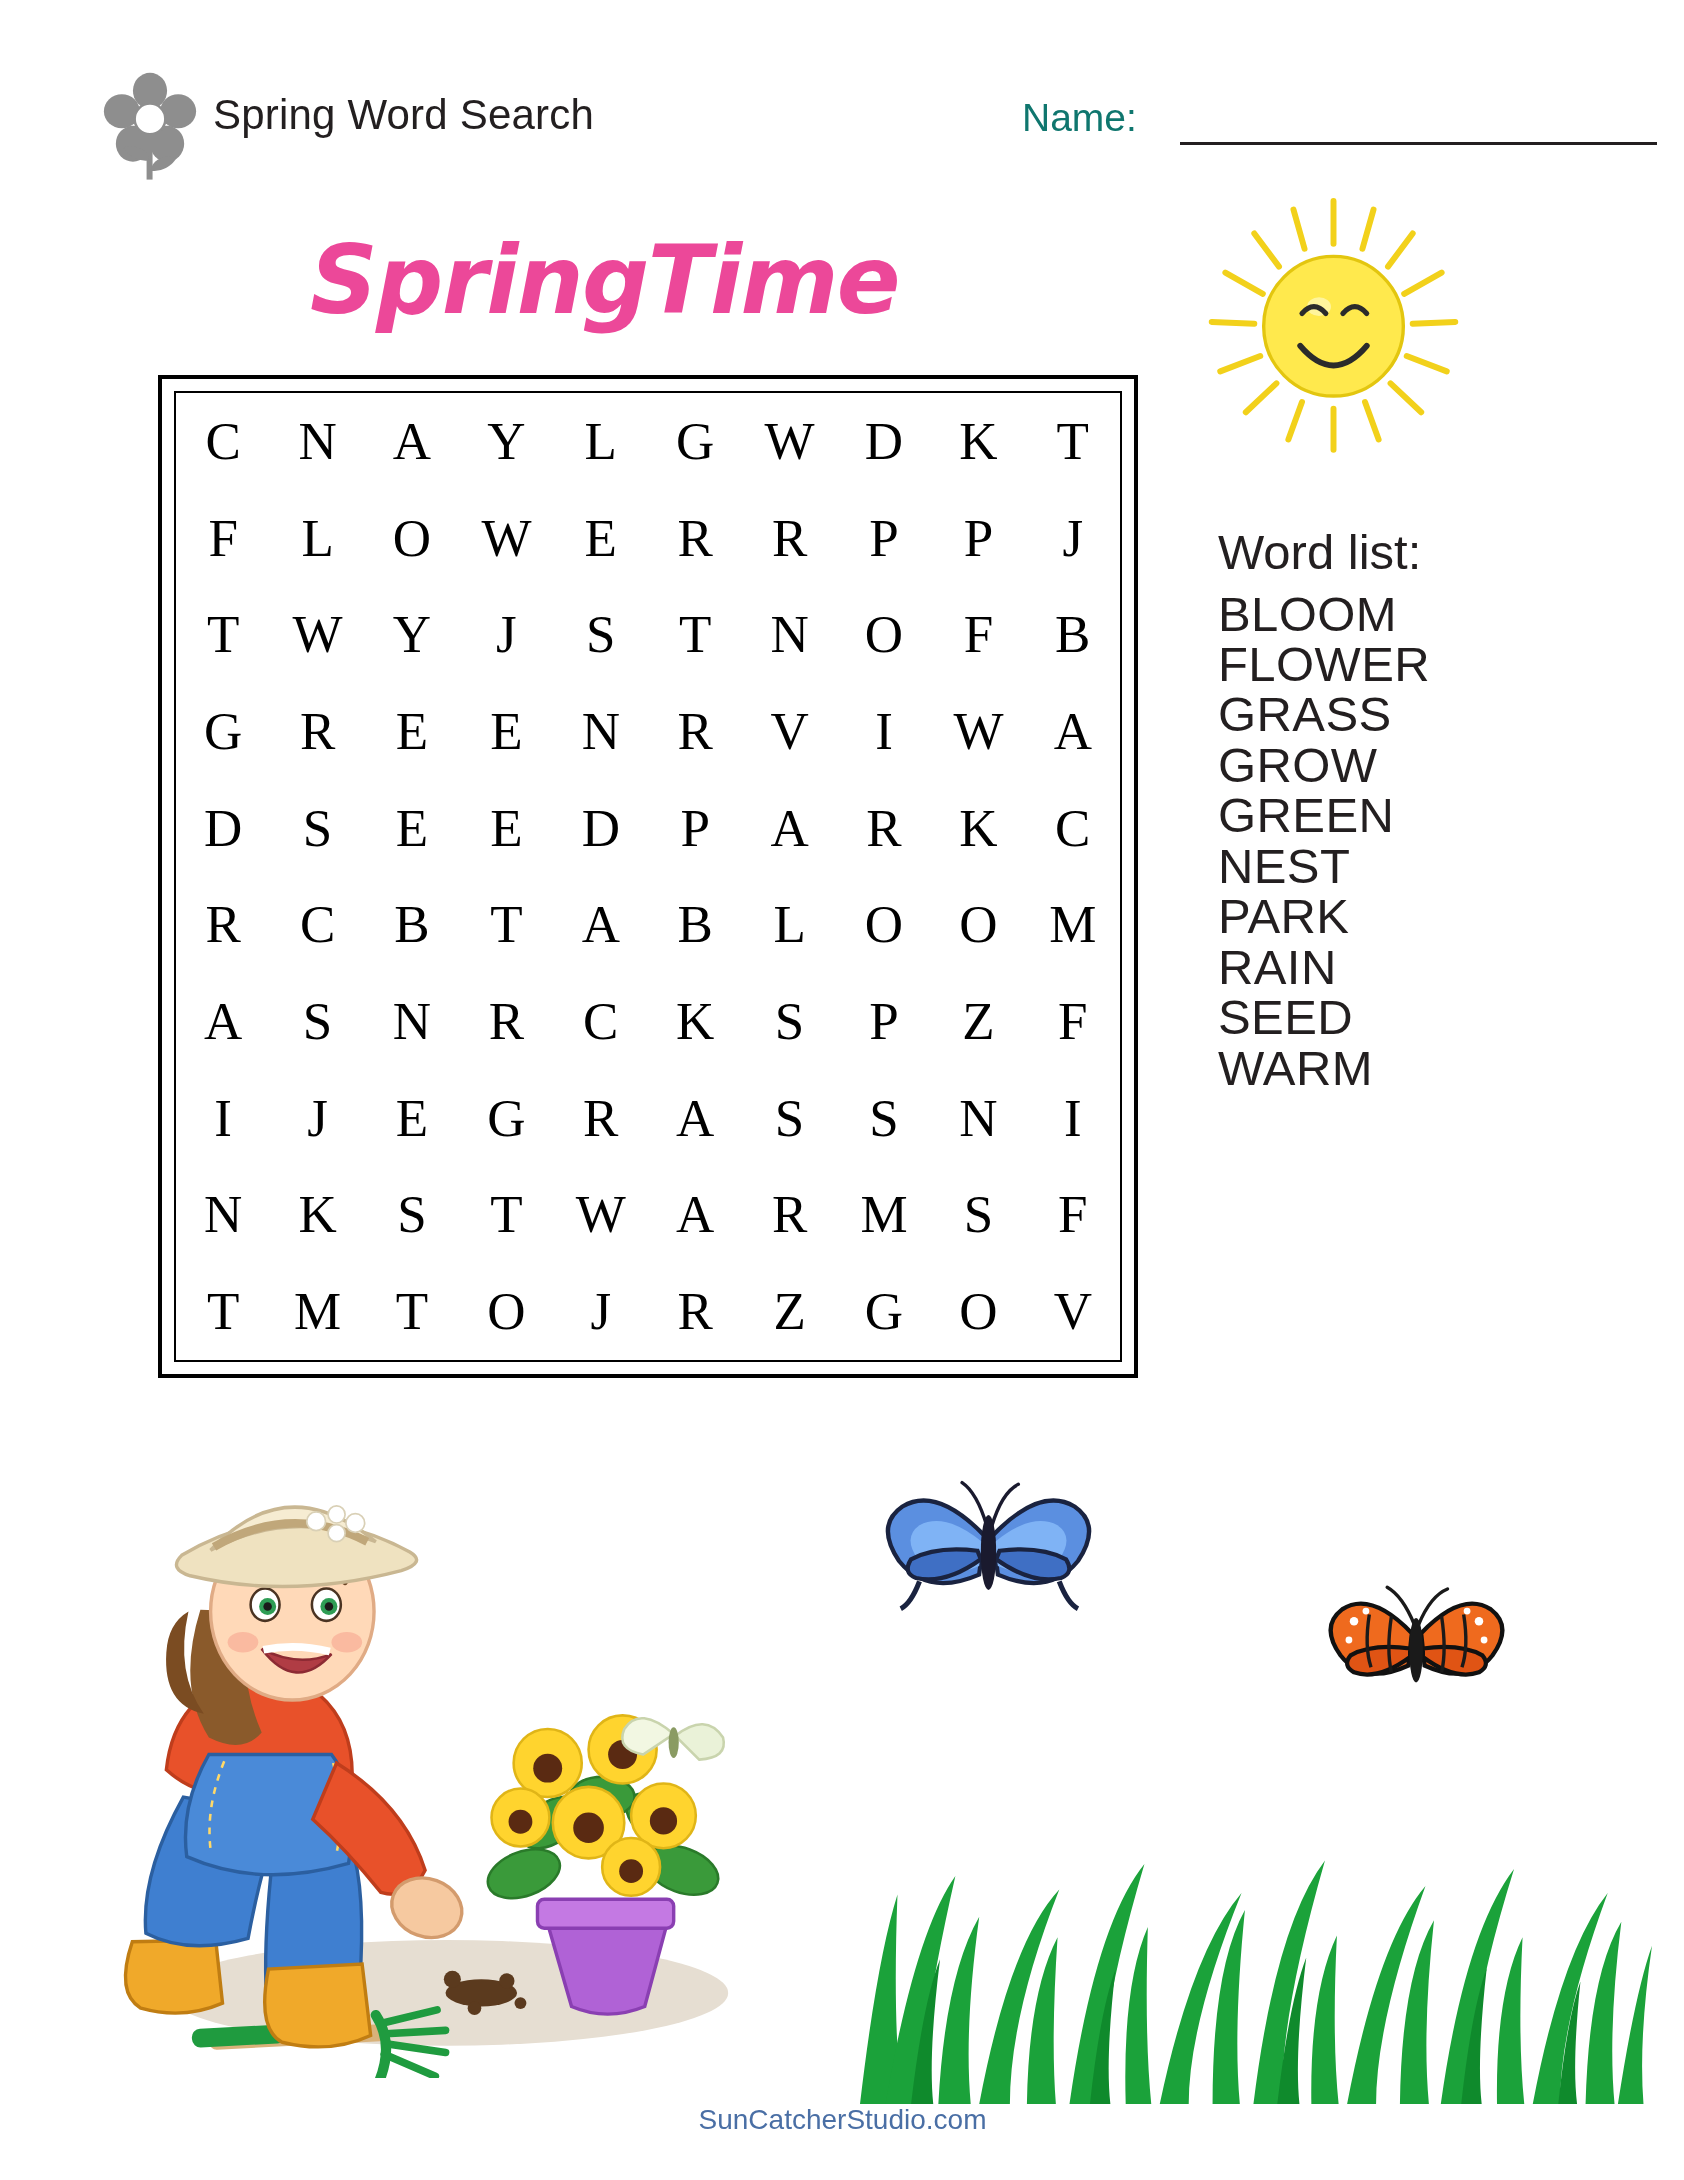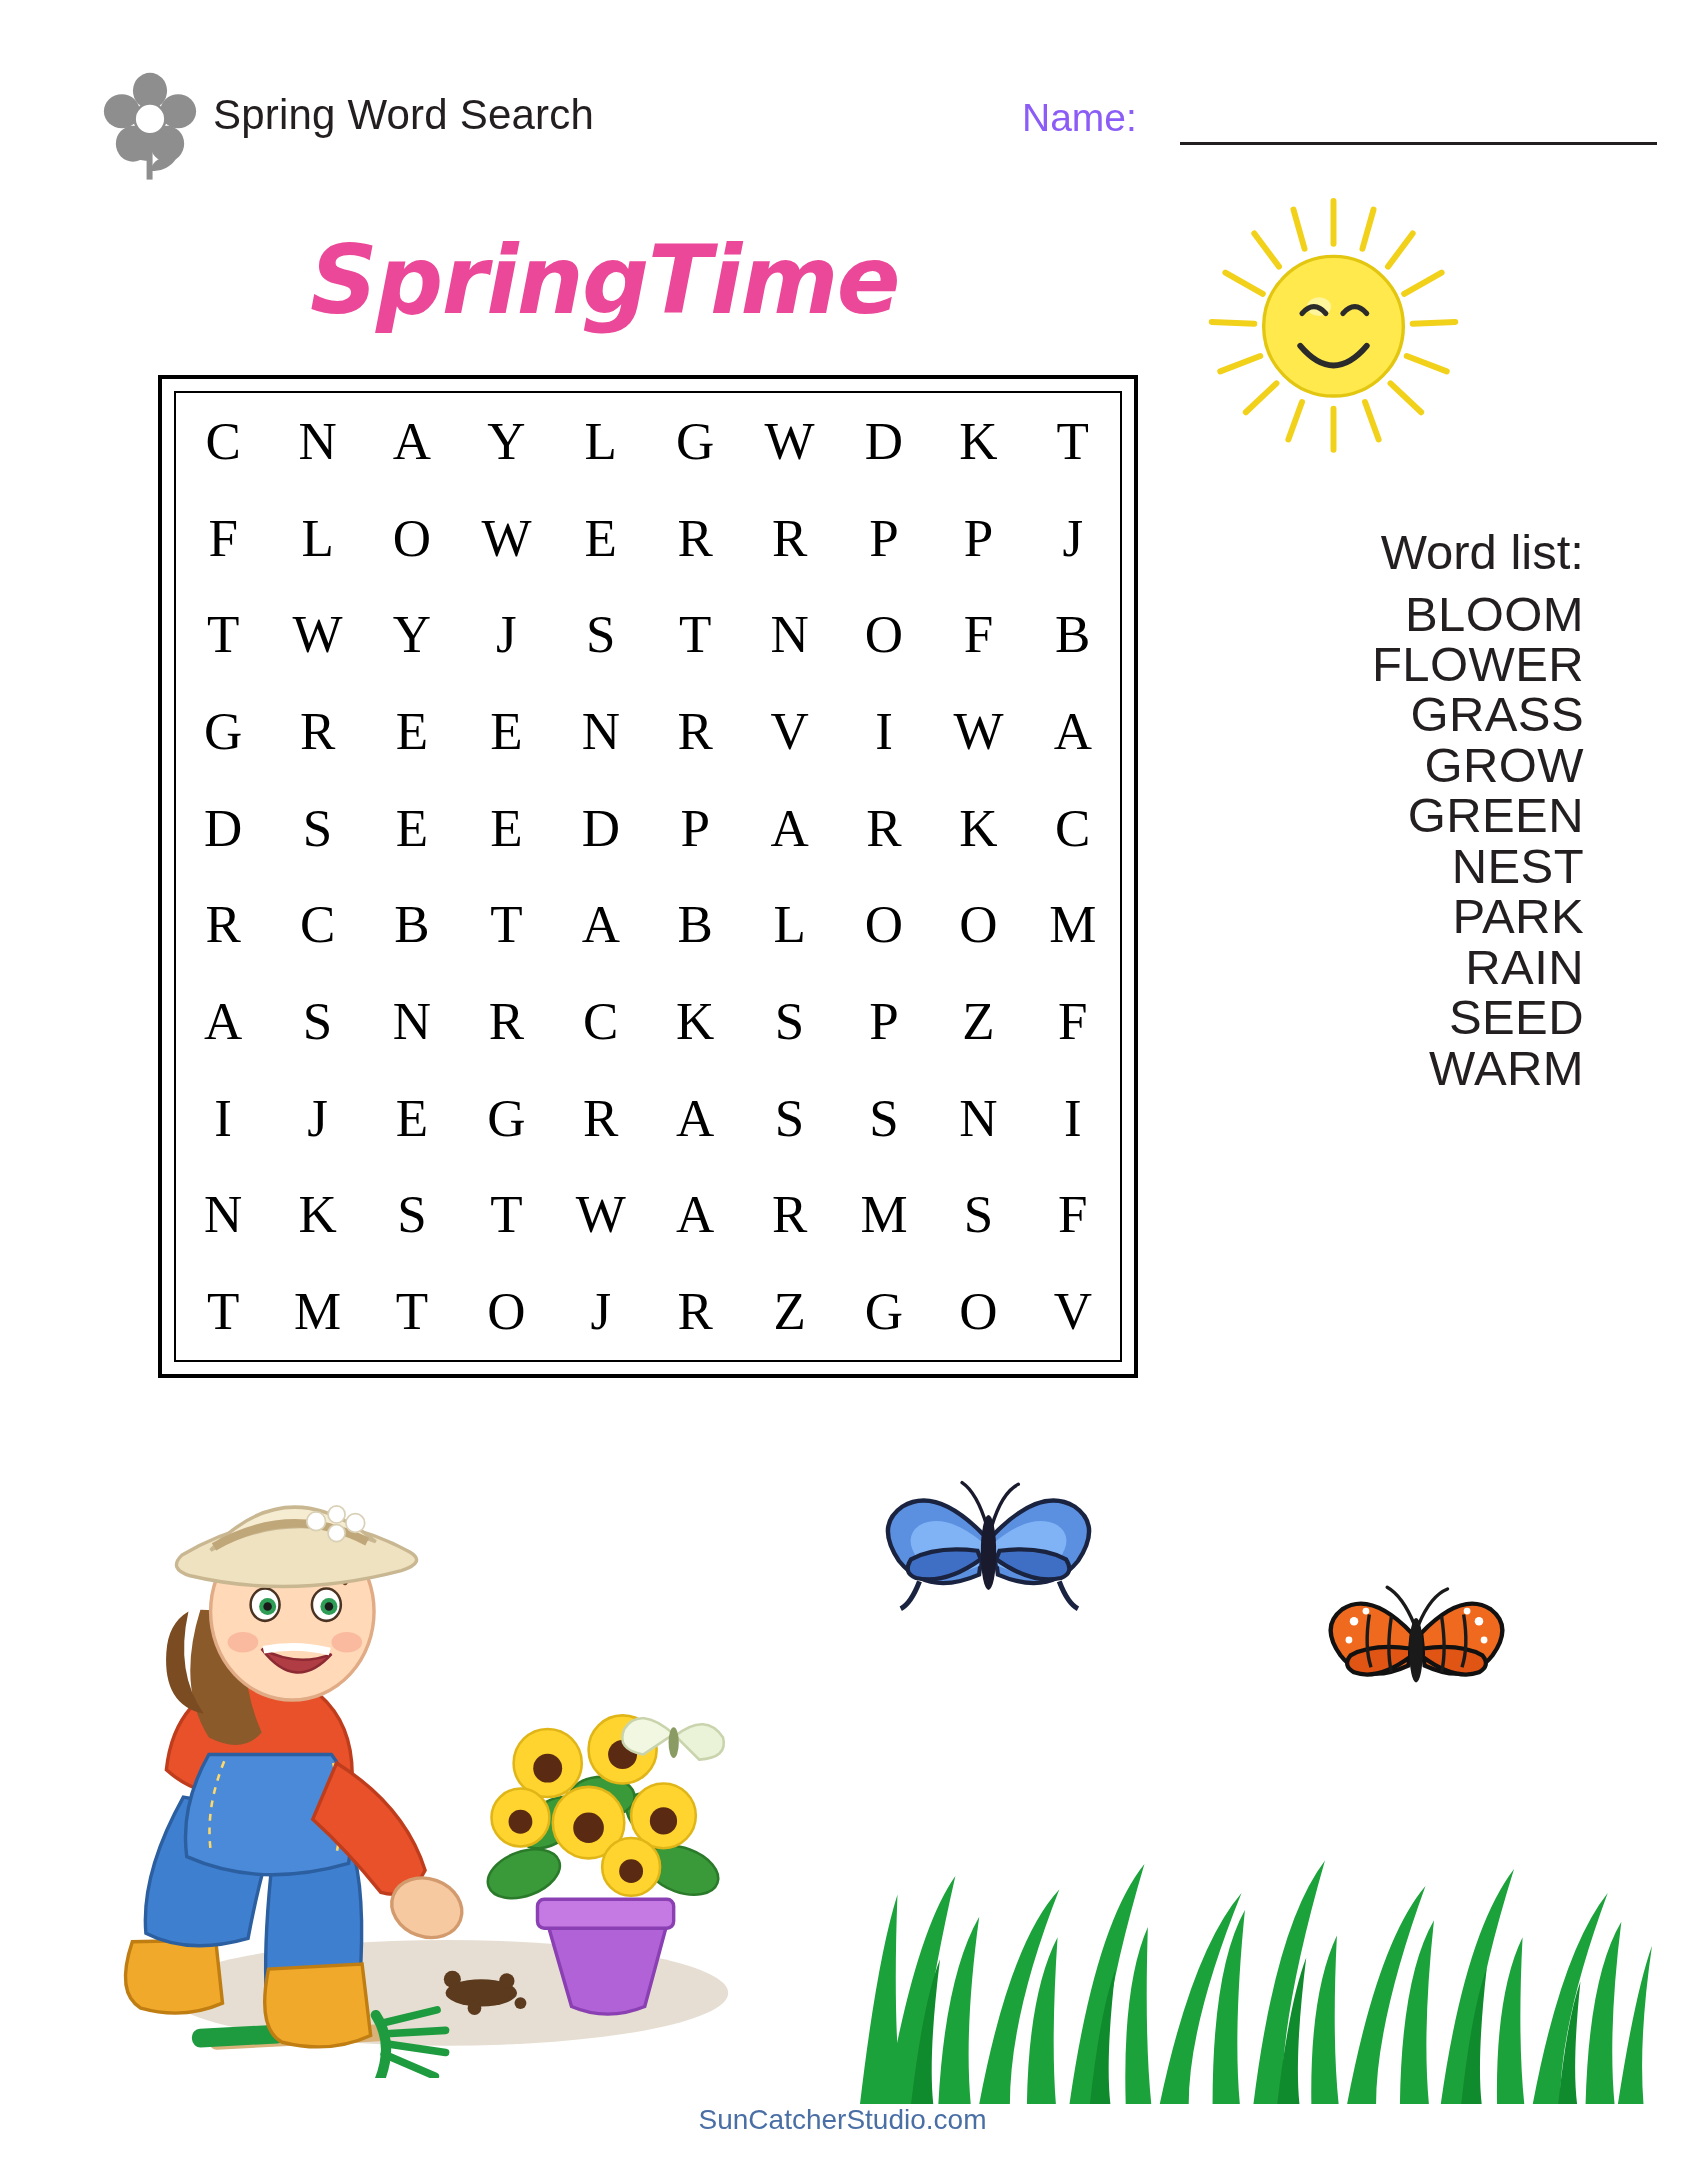--- a/index.html
+++ b/index.html
@@ -37,21 +37,21 @@
     font-size: 42px;
     color: #231f20;
     letter-spacing: 0.2px;
     white-space: nowrap;
   }
   #name-label {
     position: absolute;
     left: 928px;
     top: 24px;
     font-size: 39px;
-    color: #8b5cf6;
+    color: #0f766e;
   }
   #name-line {
     position: absolute;
     left: 1086px;
     top: 70px;
     width: 477px;
     height: 2.6px;
     background: #231f20;
   }
 
@@ -109,21 +109,21 @@
     color: #000;
     line-height: 1;
   }
 
   
   #word-list {
     position: absolute;
     top: 524px;
     left: 1218px;
     width: 366px;
-    text-align: right;
+    text-align: left;
   }
   #word-list-title {
     font-size: 49px;
     color: #231f20;
     margin-bottom: 8.5px;
   }
   .word-item {
     font-size: 49px;
     color: #231f20;
     line-height: 1.03;

